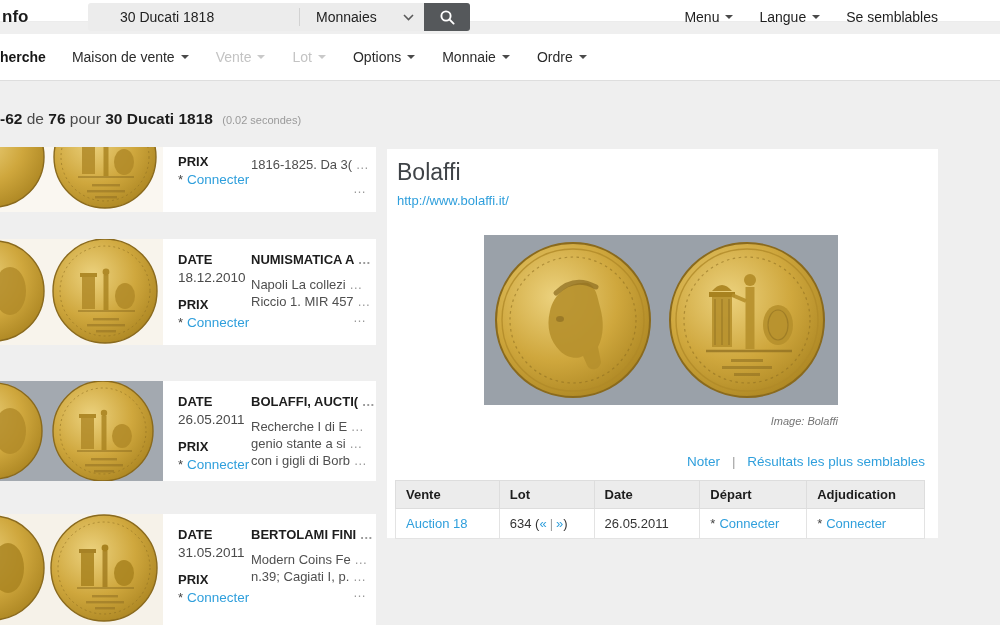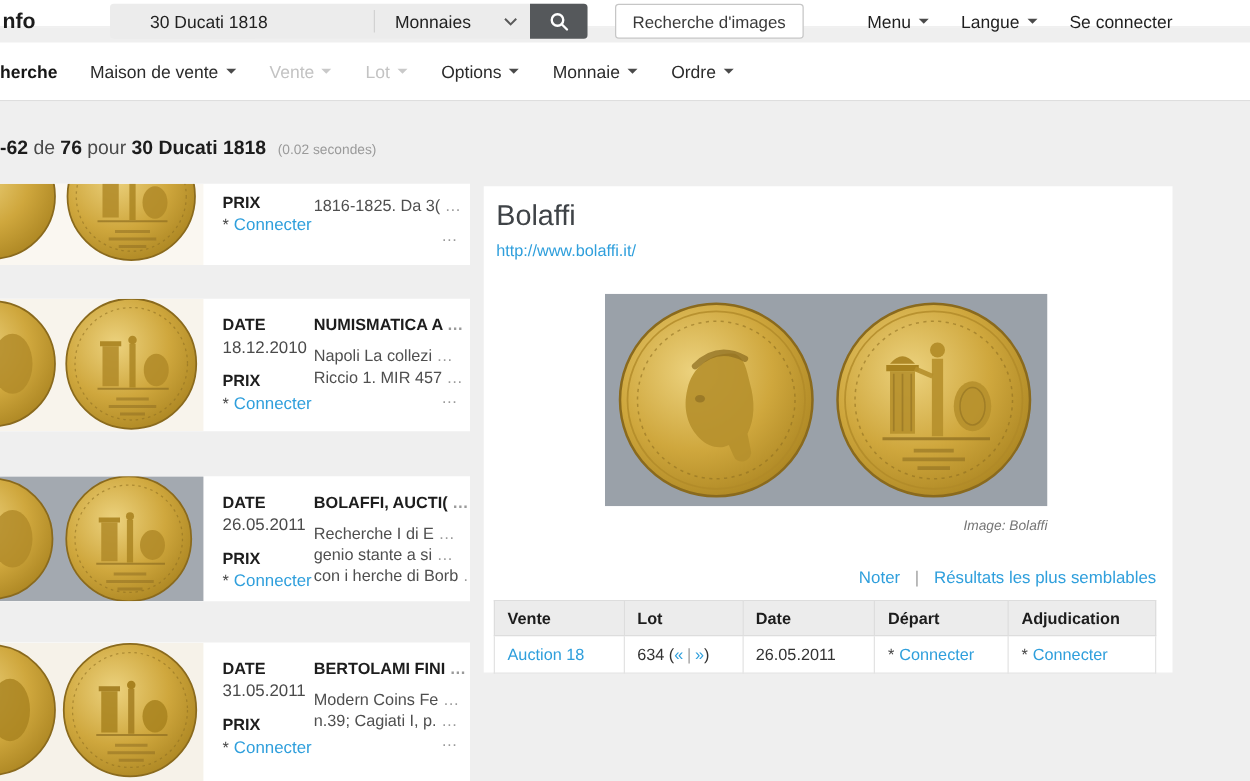--- a/index.html
+++ b/index.html
@@ -96,33 +96,32 @@
         </svg>
       </div>
       <button class="search-btn">
         <svg width="17" height="17" viewBox="0 0 17 17">
           <circle cx="7" cy="7" r="4.6" fill="none" stroke="#fff" stroke-width="1.9"></circle>
           <line x1="10.4" y1="10.4" x2="14.6" y2="14.6" stroke="#fff" stroke-width="1.9" stroke-linecap="round"></line>
         </svg>
       </button>
     </div>
 
-    <button class="img-search-btn">Recherche d'images</button>
 
     <div class="top-right">
       <span class="item">
         <span>Menu</span>
         <span class="caret"></span>
       </span>
       <span class="item">
         <span>Langue</span>
         <span class="caret"></span>
       </span>
       <span class="item">
-        <span>Se connecter</span>
+        <span>Se semblables</span>
       </span>
     </div>
   </div>
 
   <div class="menubar">
     <span class="mitem first">
       <span>herche</span>
     </span>
     <span class="mitem">
       <span>Maison de vente</span>
@@ -250,21 +249,21 @@
         <div class="val">26.05.2011</div>
         <div class="lab" style="margin-top:12px;">PRIX</div>
         <div class="connect">
           <span class="star">*</span><a class="blue">Connecter</a>
         </div>
       </div>
       <div class="desc" style="padding-top:13px;">
         <div class="title"><span>BOLAFFI, AUCTI(</span> <span class="ell">…</span></div>
         <div class="line" style="margin-top:9px;"><span>Recherche I di E</span> <span class="ell">…</span></div>
         <div class="line"><span>genio stante a si</span> <span class="ell">…</span></div>
-        <div class="line"><span>con i herche di Borb</span> <span class="ell">…</span></div>
+        <div class="line"><span>con i gigli di Borb</span> <span class="ell">…</span></div>
       </div>
     </div>
 
     <div class="card c4">
       <div class="thumb">
         <svg width="163" height="112" viewBox="0 0 163 112">
           <rect x="0" y="0" width="163" height="112" fill="#f6f2e9"></rect>
           <circle cx="-8" cy="54" r="52" fill="url(#goldg)" stroke="#8a6a1d" stroke-width="1.4"></circle>
           <ellipse cx="8" cy="54" rx="16" ry="25" fill="#a8821f" opacity=".8"></ellipse>
           <circle cx="104" cy="54" r="53" fill="url(#goldg)" stroke="#8a6a1d" stroke-width="1.4"></circle>

